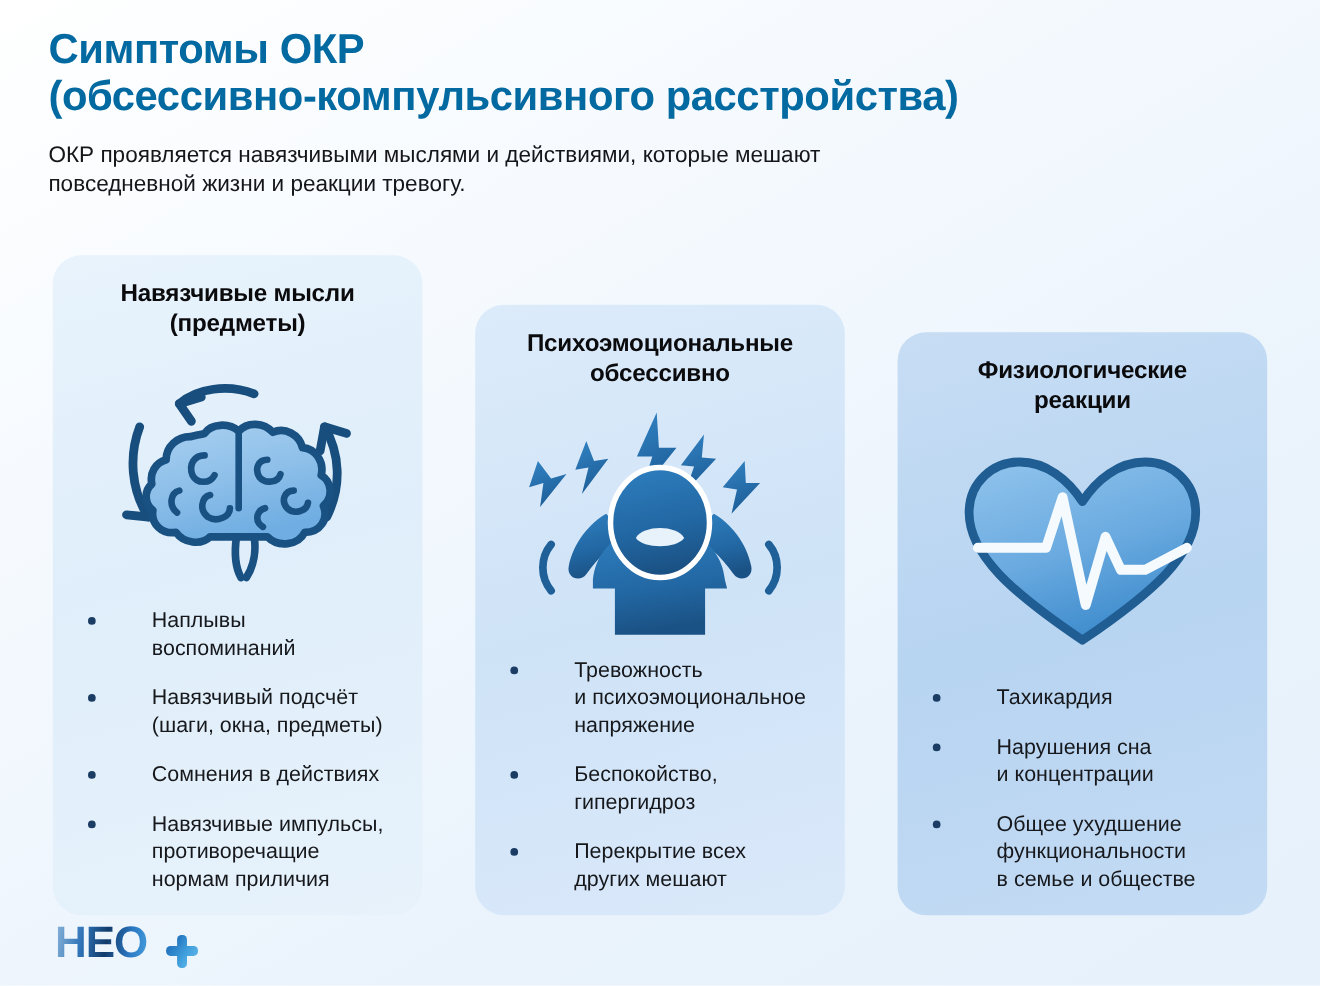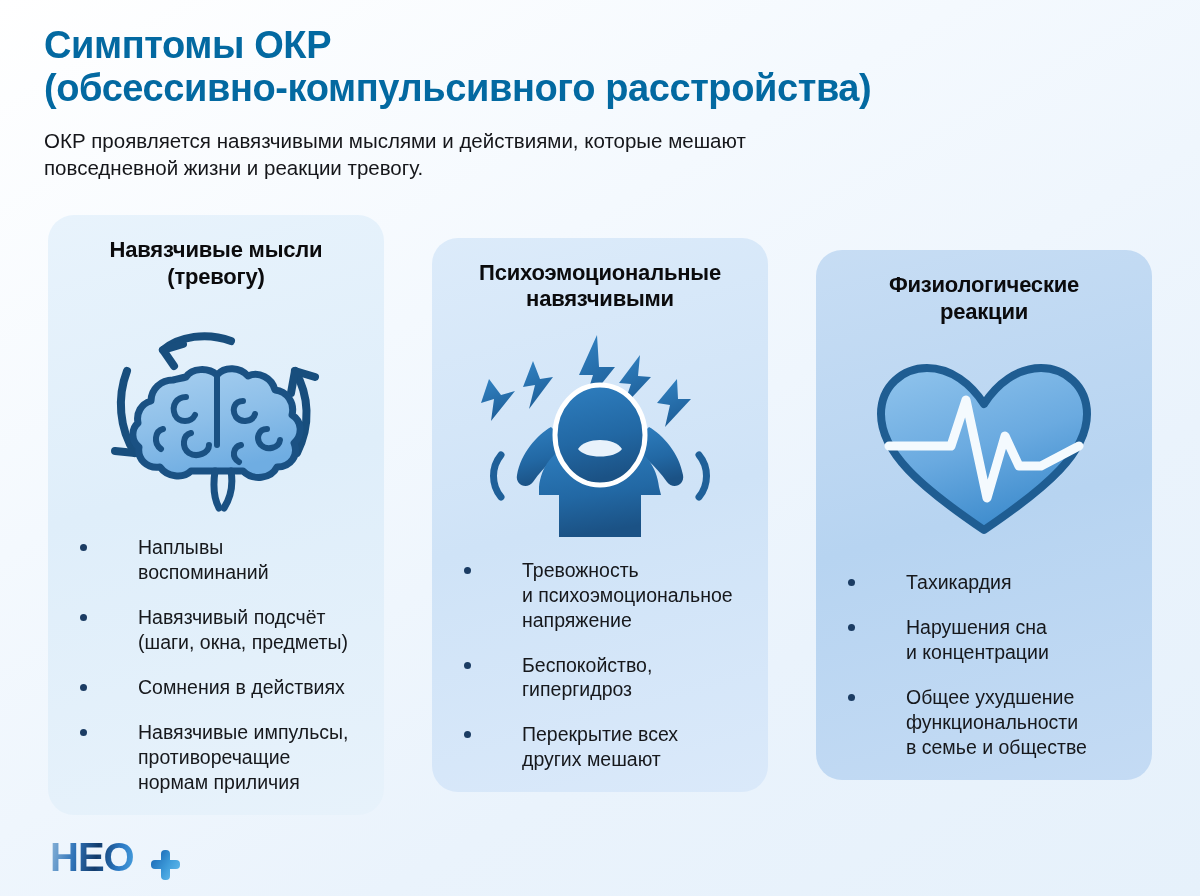--- a/index.html
+++ b/index.html
@@ -30,25 +30,25 @@
     color: #15161a;
     max-width: 1030px;
     font-weight: 400;
   }
   .subtitle .line { display:block; }
 
   
   .cards {
     position: absolute;
     left: 48px;
-    top: 206px;
+    top: 214px;
     width: 1104px;
     height: 618px;
     display: flex;
-    align-items: center;
+    align-items: flex-end;
   }
   .card {
     position: relative;
     border-radius: 26px;
     padding: 22px 26px 20px 26px;
     display: flex;
     flex-direction: column;
     overflow: hidden;
   }
   .card-1 { width: 352px; background: linear-gradient(165deg,#e8f3fc 0%, #dfeefa 45%, #e7f2fb 100%); }
@@ -144,21 +144,21 @@
     <span class="line">ОКР проявляется навязчивыми мыслями и действиями, которые мешают</span>
     <span class="line">повседневной жизни и реакции тревогу.</span>
   </p>
 </div>
 
 <div class="cards">
 
   <div class="card card-1">
     <div class="card-title">
       <span class="line">Навязчивые мысли</span>
-      <span class="line">(тревогу)</span>
+      <span class="line">(предметы)</span>
     </div>
     <div class="icon-wrap">
       <svg width="250" height="215" viewBox="0 0 250 215">
         <defs>
           <linearGradient id="brainGrad" x1="0" y1="0" x2="0.35" y2="1">
             <stop offset="0%" stop-color="#a9d0f0"></stop>
             <stop offset="55%" stop-color="#8dbfe9"></stop>
             <stop offset="100%" stop-color="#6fade2"></stop>
           </linearGradient>
         </defs>
@@ -226,21 +226,21 @@
         </span>
       </div>
     </div>
   </div>
 
   <div class="divider"></div>
 
   <div class="card card-2">
     <div class="card-title">
       <span class="line">Психоэмоциональные</span>
-      <span class="line">навязчивыми</span>
+      <span class="line">обсессивно</span>
     </div>
     <div class="icon-wrap">
       <svg width="250" height="215" viewBox="0 0 250 215">
         <defs>
           <linearGradient id="figGrad" x1="0" y1="0" x2="0.2" y2="1">
             <stop offset="0%" stop-color="#2f7fc0"></stop>
             <stop offset="60%" stop-color="#2268a4"></stop>
             <stop offset="100%" stop-color="#1b5285"></stop>
           </linearGradient>
           <linearGradient id="boltGrad" x1="0" y1="0" x2="0.3" y2="1">

